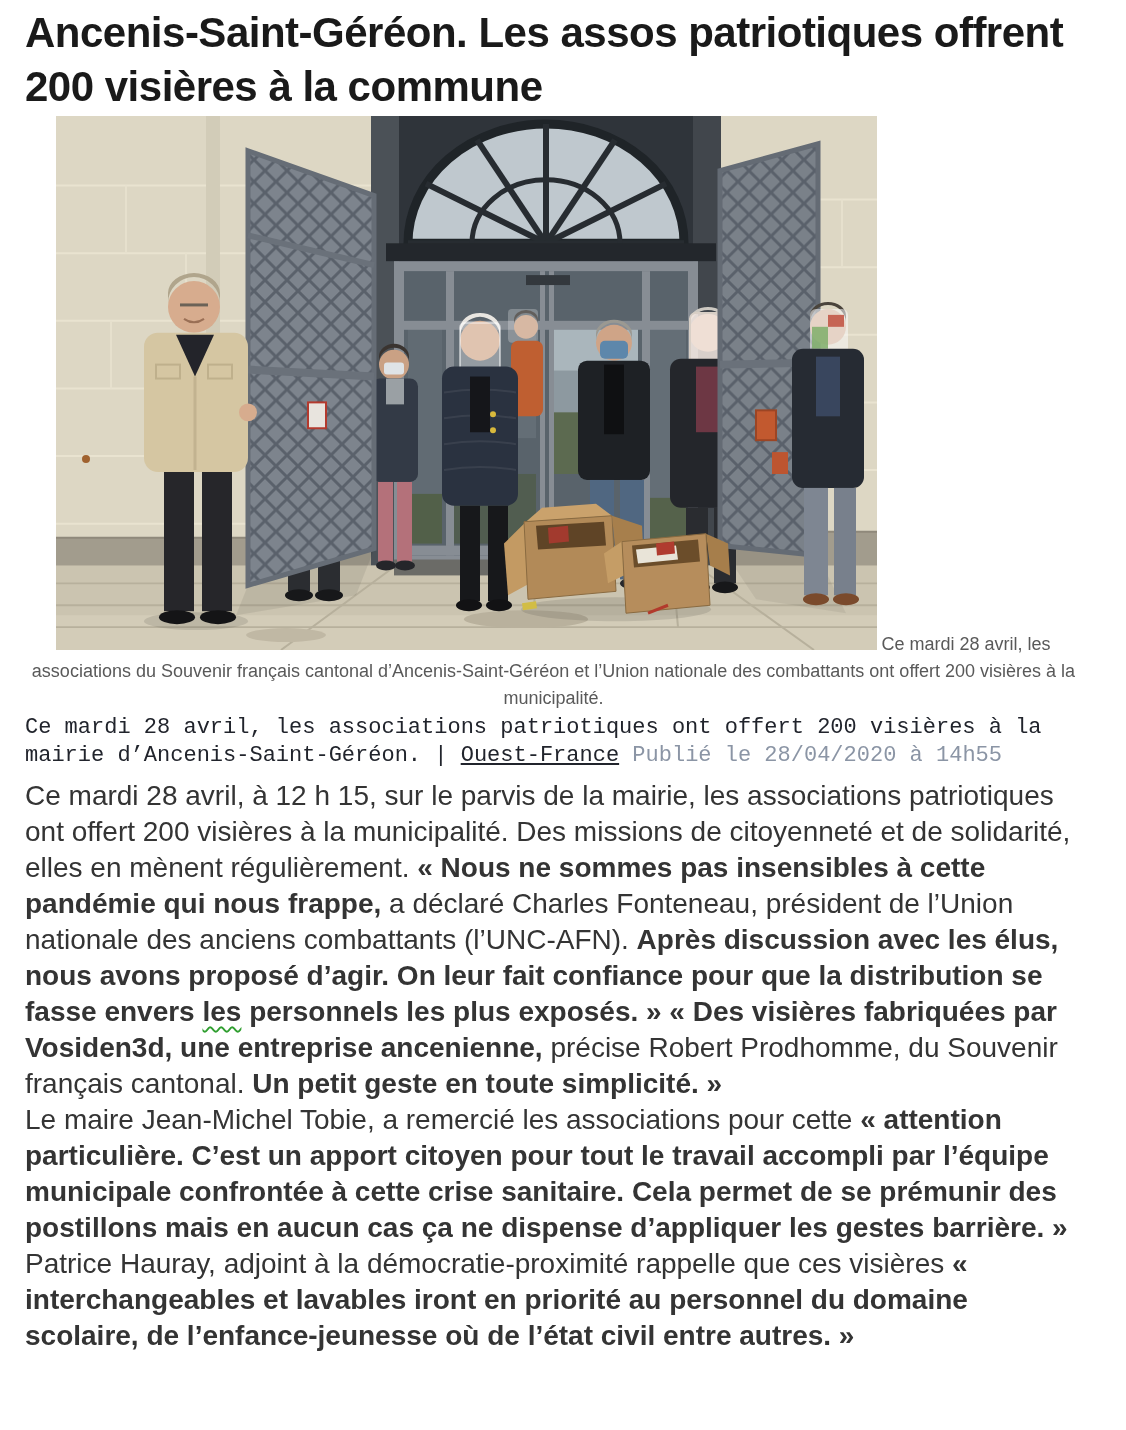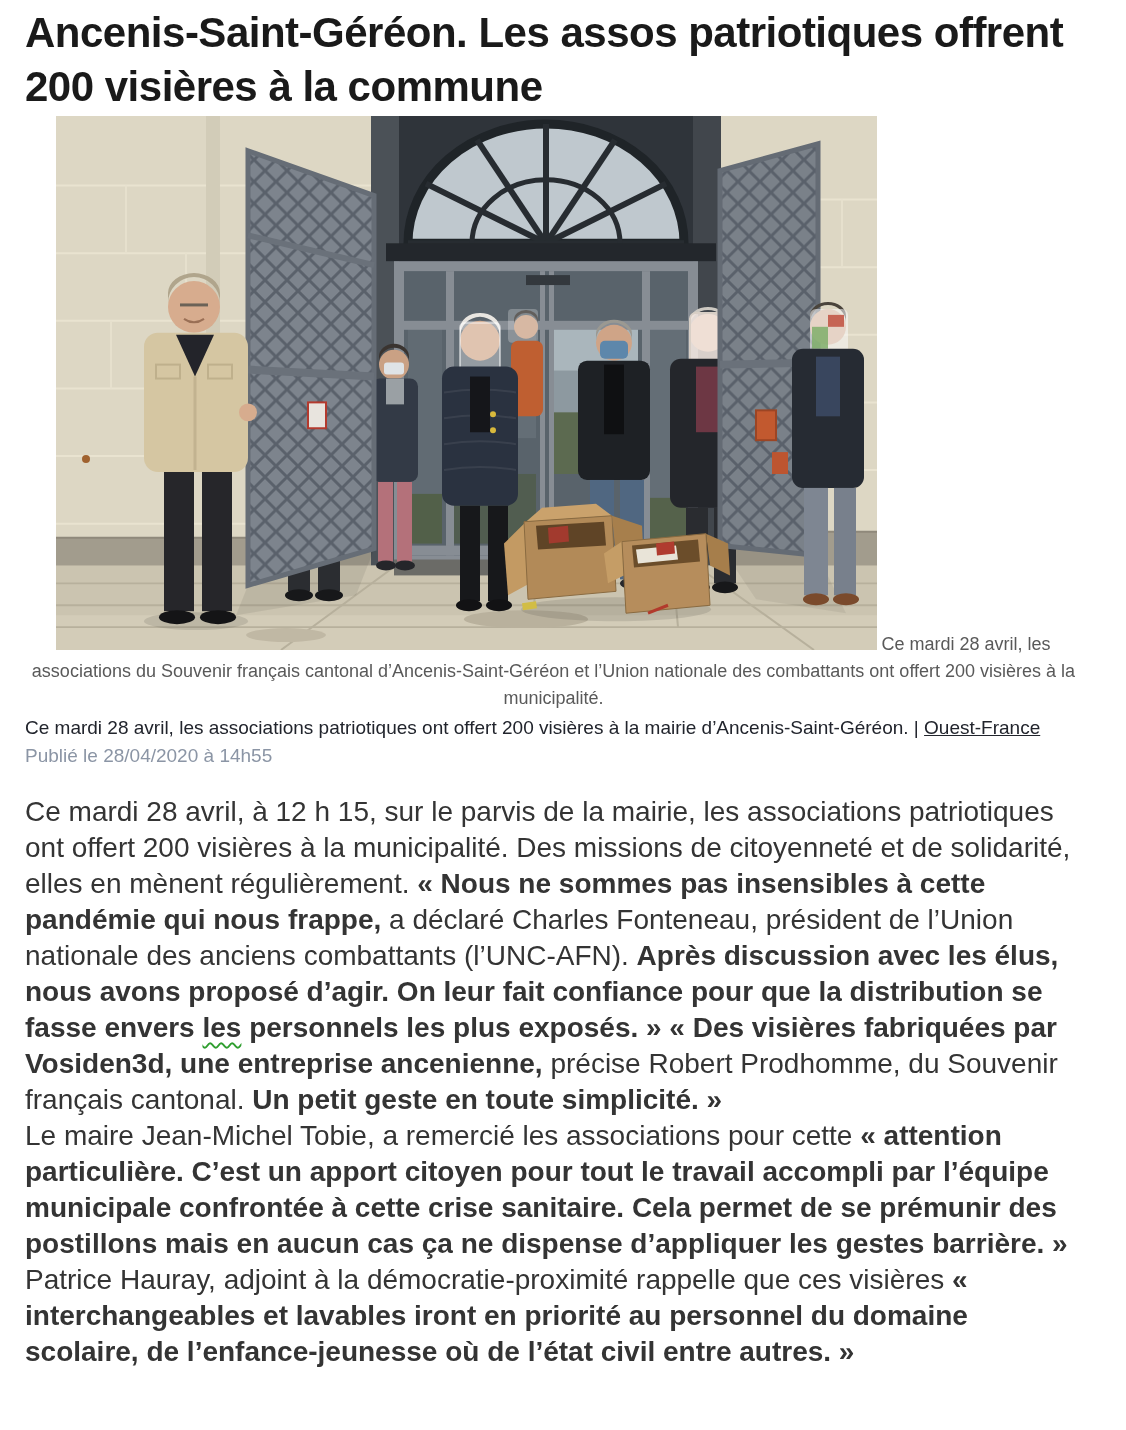--- a/index.html
+++ b/index.html
@@ -35,35 +35,35 @@
   }
   .photo{
     width:821px;
     height:534px;
     display:inline-block;
     vertical-align:baseline;
     margin-right:4px;
   }
   .byline{
     margin:2px 0 0 0;
-    font-family:Liberation Sans, sans-serif;
-    font-size:19px;
+    font-family:Liberation Mono, monospace;
+    font-size:22px;
     line-height:28px;
     color:var(--c-byline);
   }
   .byline .source-link{
     color:var(--c-byline);
     text-decoration:underline;
     cursor:pointer;
   }
   .byline .published{
     color:var(--c-published);
   }
   .body-text{
-    margin-top:24px;
+    margin-top:8px;
     font-size:28px;
     line-height:36px;
     color:var(--c-body);
   }
   .body-text p{margin:0;}
   .b{font-weight:bold;}
   .wavy{
     text-decoration-line:underline;
     text-decoration-style:wavy;
     text-decoration-color:var(--c-wavy);

